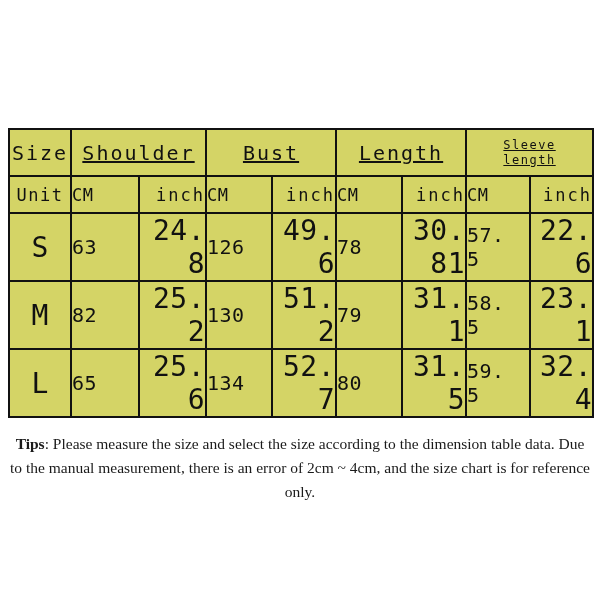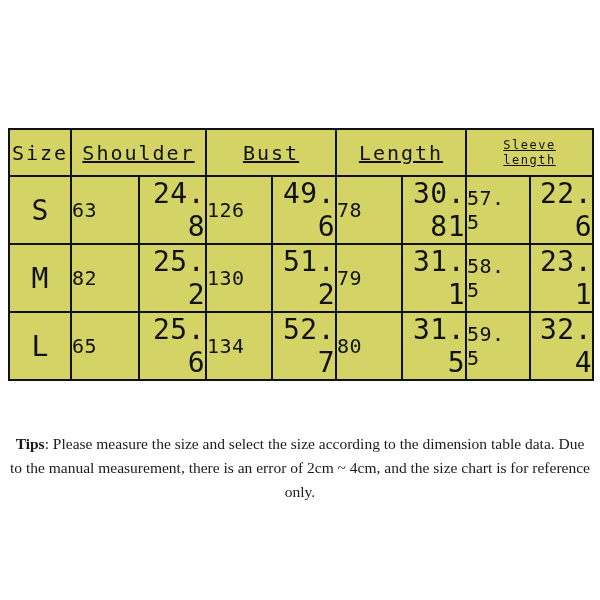--- a/index.html
+++ b/index.html
@@ -155,20 +155,35 @@
         <td class="corner-label" rowspan="1">Size</td>
         <td class="grp-label" colspan="2">Shoulder</td>
         <td class="grp-label" colspan="2">Bust</td>
         <td class="grp-label" colspan="2">Length</td>
         <td class="grp-label two-line" colspan="2">
           <div>Sleeve</div>
           <div>length</div>
         </td>
       </tr>
 
+      <tr class="row-unit">
+        <td class="unit-corner">Unit</td>
+
+        <td class="unit-cm pair-left">CM</td>
+        <td class="unit-in pair-right">inch</td>
+
+        <td class="unit-cm pair-left">CM</td>
+        <td class="unit-in pair-right">inch</td>
+
+        <td class="unit-cm pair-left">CM</td>
+        <td class="unit-in pair-right">inch</td>
+
+        <td class="unit-cm pair-left">CM</td>
+        <td class="unit-in pair-right">inch</td>
+      </tr>
 
       <tr class="row-data">
         <td class="size-letter">S</td>
         <td class="num-cm pair-left">63</td>
         <td class="num-in pair-right">24. 8</td>
         <td class="num-cm pair-left">126</td>
         <td class="num-in pair-right">49. 6</td>
         <td class="num-cm pair-left">78</td>
         <td class="num-in pair-right">30. 81</td>
         <td class="num-cm pair-left">57. 5</td>

